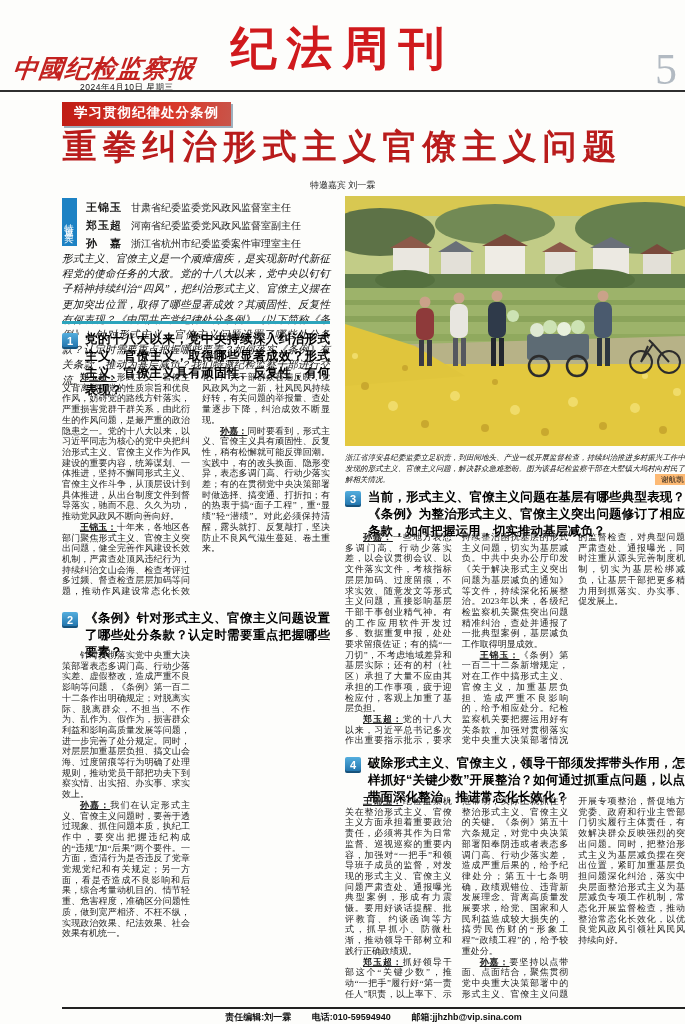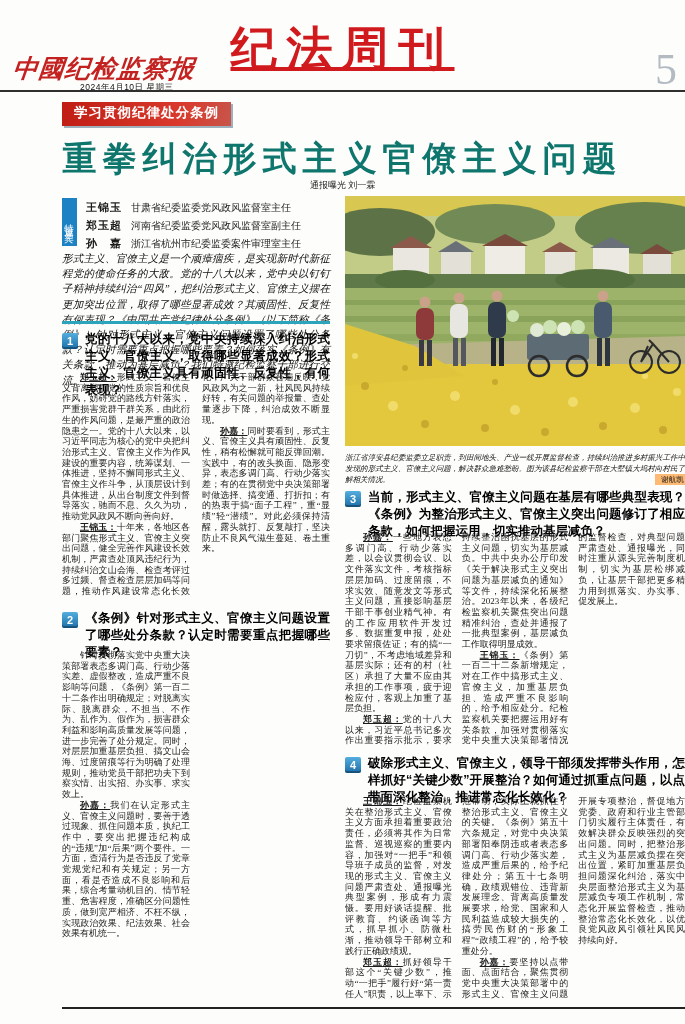--- a/index.html
+++ b/index.html
@@ -1,31 +1,31 @@
 <!DOCTYPE html>
 <html><head>
 <meta charset="utf-8">
 <style>
   html,body{margin:0;padding:0;background:#e8e8e6;}
   .page{position:relative;width:685px;height:1024px;background:#fdfdfb;margin:0 auto;overflow:hidden;
         font-family:"Liberation Serif","DejaVu Serif",serif;color:#1a1a1a;}
   
   .weekly-title{position:absolute;left:0;right:0;top:18px;text-align:center;
-        font-size:46px;font-weight:900;color:#d01a1d;letter-spacing:10px;font-family:"Liberation Serif",serif;text-decoration:underline;}
+        font-size:46px;font-weight:900;color:#d01a1d;letter-spacing:10px;font-family:"Liberation Serif",serif;}
   .paper-logo{position:absolute;left:13px;top:52px;font-size:25px;color:#c32220;font-weight:bold;
         font-style:italic;transform:skewX(-6deg);white-space:nowrap;letter-spacing:1px;}
   .m-date{position:absolute;left:80px;top:82px;font-size:8.5px;color:#111;font-family:"Liberation Sans",sans-serif;letter-spacing:.5px;}
   .page-num{position:absolute;right:8px;top:44px;font-size:44px;color:#b2bac2;font-family:"Liberation Serif",serif;}
   .header-rule{position:absolute;left:0;right:0;top:90px;height:2px;background:#2f2f2f;}
   
   .banner{position:absolute;left:62px;top:102px;background:linear-gradient(100deg,#c01d15,#d93a2c 70%,#c8554a);
         color:#fff;font-weight:bold;font-size:13.5px;padding:2px 12px 4px;letter-spacing:1px;
         font-family:"Liberation Sans",sans-serif;box-shadow:2px 2px 0 #9fb0bd;}
-  .headline{position:absolute;left:0;right:0;top:124px;margin:12px;text-align:center;font-size:34px;
-        font-weight:900;color:#0f766e;letter-spacing:6px;font-family:"Liberation Serif",serif;}
+  .headline{position:absolute;left:0;right:0;top:124px;margin:0;text-align:center;font-size:34px;
+        font-weight:900;color:#b91c1c;letter-spacing:6px;font-family:"Liberation Serif",serif;}
   .byline{position:absolute;left:0;right:0;top:179px;text-align:center;font-size:9px;color:#222;}
   
   .guests{position:absolute;left:62px;top:198px;width:268px;height:48px;display:flex;}
   .guest-box{width:15px;height:48px;background:#1d82c4;color:#fff;writing-mode:vertical-rl;
         text-align:center;font-size:9.5px;letter-spacing:3px;line-height:15px;font-family:"Liberation Sans",sans-serif;}
   .guest-rows{margin-left:9px;flex:1;}
   .guest-row{line-height:16px;white-space:nowrap;}
   .gname{font-weight:bold;font-size:11px;margin-right:9px;letter-spacing:1px;}
   .gtitle{font-size:10px;color:#222;}
   
@@ -70,21 +70,21 @@
 <div class="page">
 
   <div class="weekly-title">纪法周刊</div>
   <div class="paper-logo">中國纪检监察报</div>
   <div class="m-date">2024年4月10日  星期三</div>
   <div class="page-num">5</div>
   <div class="header-rule"></div>
 
   <div class="banner">学习贯彻纪律处分条例</div>
   <h1 class="headline">重拳纠治形式主义官僚主义问题</h1>
-  <div class="byline">通报曝光 刘一霖</div>
+  <div class="byline">特邀嘉宾 刘一霖</div>
 
   <div class="guests">
     <div class="guest-box">特邀嘉宾</div>
     <div class="guest-rows">
       <div class="guest-row"><b class="gname">王锦玉</b><span class="gtitle">甘肃省纪委监委党风政风监督室主任</span></div>
       <div class="guest-row"><b class="gname">郑玉超</b><span class="gtitle">河南省纪委监委党风政风监督室副主任</span></div>
       <div class="guest-row"><b class="gname">孙　嘉</b><span class="gtitle">浙江省杭州市纪委监委案件审理室主任</span></div>
     </div>
   </div>
 
@@ -209,14 +209,19 @@
     <span class="qbadge">4</span>
     <div class="qtext">破除形式主义、官僚主义，领导干部须发挥带头作用，怎样抓好“关键少数”开展整治？如何通过抓重点问题，以点带面深化整治，推进常态化长效化？</div>
   </div>
   <div class="cols cols3 c4">
     <p class="ans"><b class="speaker">王锦玉：</b><span>纪检监察机关在整治形式主义、官僚主义方面承担着重要政治责任，必须将其作为日常监督、巡视巡察的重要内容，加强对“一把手”和领导班子成员的监督，对发现的形式主义、官僚主义问题严肃查处、通报曝光典型案例，形成有力震慑。要用好谈话提醒、批评教育、约谈函询等方式，抓早抓小、防微杜渐，推动领导干部树立和践行正确政绩观。</span></p>
     <p class="ans"><b class="speaker">郑玉超：</b><span>抓好领导干部这个“关键少数”，推动“一把手”履行好“第一责任人”职责，以上率下、示范带动，实际上就抓住了整治形式主义、官僚主义的关键。《条例》第五十六条规定，对党中央决策部署阳奉阴违或者表态多调门高、行动少落实差，造成严重后果的，给予纪律处分；第五十七条明确，政绩观错位、违背新发展理念、背离高质量发展要求，给党、国家和人民利益造成较大损失的，搞劳民伤财的“形象工程”“政绩工程”的，给予较重处分。</span></p>
     <p class="ans"><b class="speaker">孙嘉：</b><span>要坚持以点带面、点面结合，聚焦贯彻党中央重大决策部署中的形式主义、官僚主义问题开展专项整治，督促地方党委、政府和行业主管部门切实履行主体责任，有效解决群众反映强烈的突出问题。同时，把整治形式主义为基层减负摆在突出位置，紧盯加重基层负担问题深化纠治，落实中央层面整治形式主义为基层减负专项工作机制，常态化开展监督检查，推动整治常态化长效化，以优良党风政风引领社风民风持续向好。</span></p>
   </div>
 
   <div class="footer-rule"></div>
+  <div class="footer">
+    <span>责任编辑:刘一霖</span>
+    <span>电话:010-59594940</span>
+    <span>邮箱:jjhzhb@vip.sina.com</span>
+  </div>
 
 </div>
 
 </body></html>

